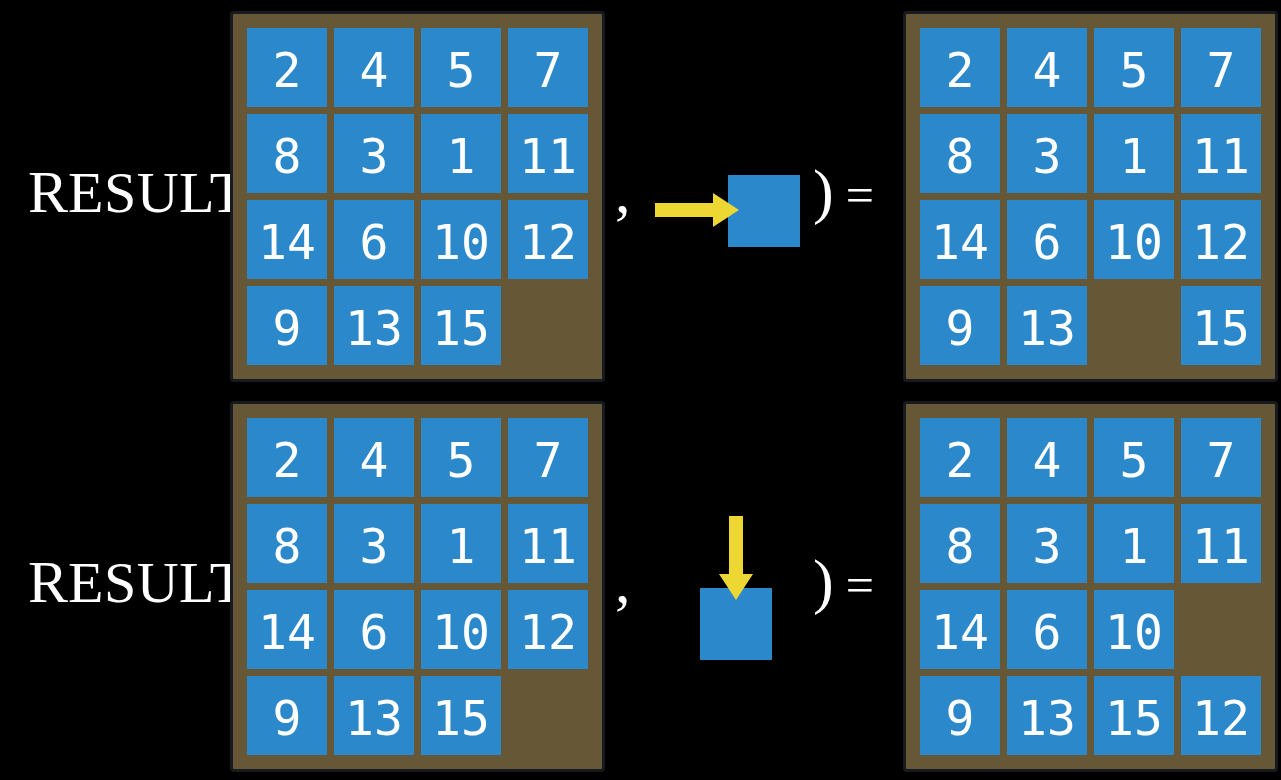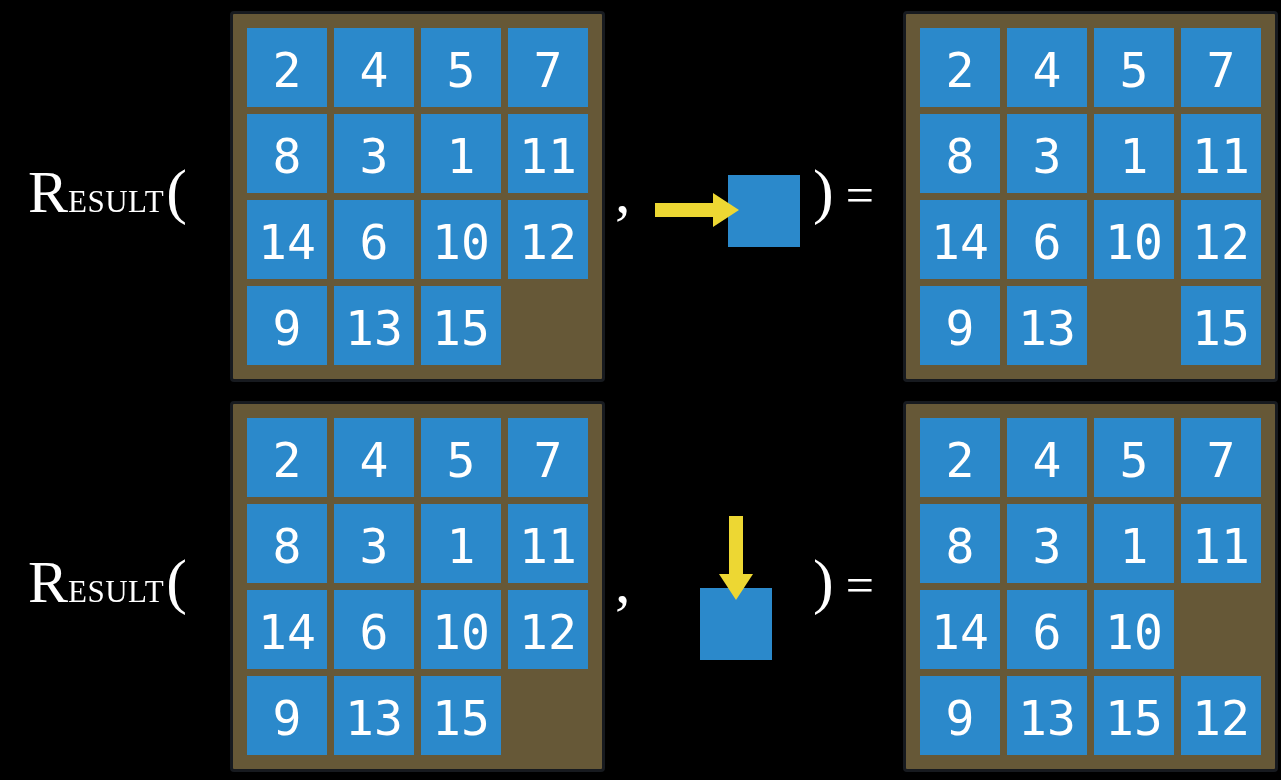--- a/index.html
+++ b/index.html
@@ -5,21 +5,21 @@
   html,body{margin:0;padding:0;background:var(--background,#000);}
   .canvas{position:relative;width:1281px;height:780px;background:var(--background,#000);overflow:hidden;
           font-family:"Liberation Serif",serif;}
   .row{position:absolute;left:0;width:1281px;height:390px;}
   .row.r0{top:0;} .row.r1{top:390px;}
 
   
   .result-label{position:absolute;left:28px;top:160px;display:flex;align-items:baseline;
                 color:var(--label-text,#fff);}
   .fn-initial{font-size:60px;line-height:1;}
-  .fn-rest{font-size:31px;line-height:1;letter-spacing:.5px;}
+  .fn-rest{font-size:58px;line-height:1;letter-spacing:.5px;}
   .fn-open-paren{font-size:62px;line-height:1;margin-left:2px;}
 
   
   .board{position:absolute;top:11px;width:375px;height:371px;box-sizing:border-box;
          background:var(--board,#665837);border:3px solid var(--board-border,#171a1f);
          border-radius:4px;padding:14px;display:grid;
          grid-template-columns:repeat(4,80px);grid-template-rows:repeat(4,79px);gap:7px;}
   .board.input{left:230px;} .board.output{left:903px;}
   .cell{background:var(--tile,#2b89cb);display:flex;align-items:center;justify-content:center;
         color:var(--tile-text,#fff);font-family:"DejaVu Sans Mono",monospace;font-size:48px;

